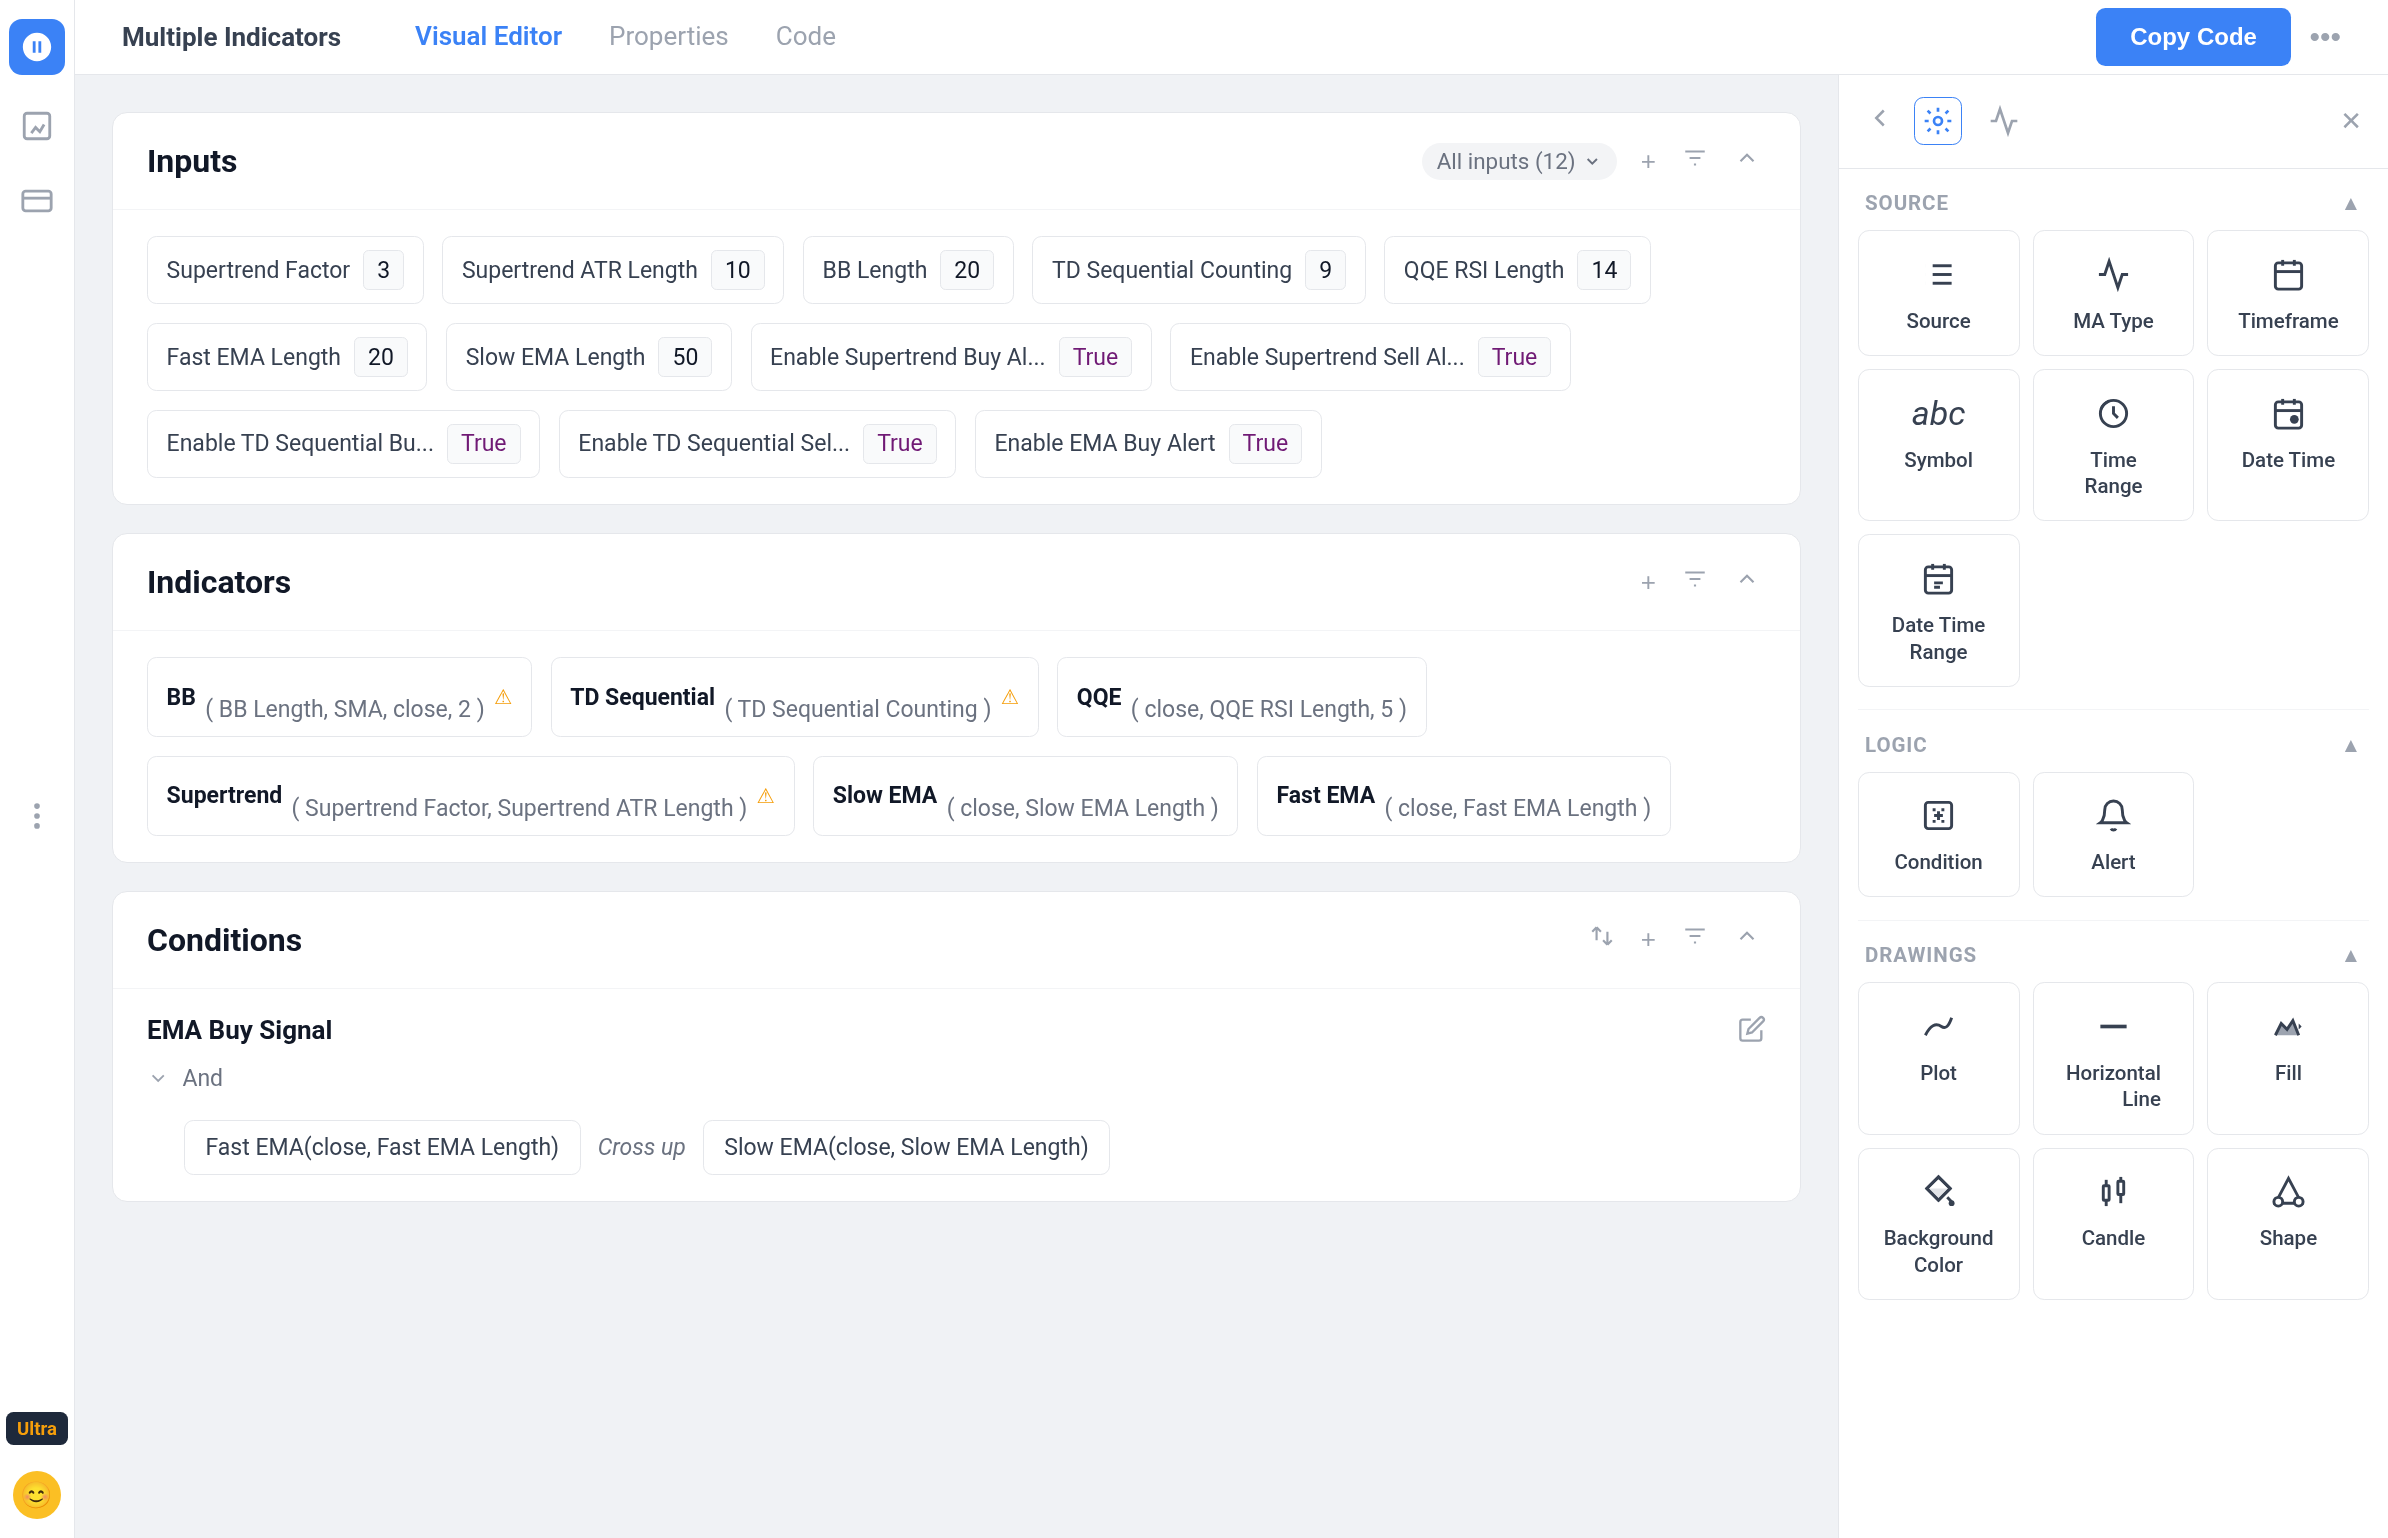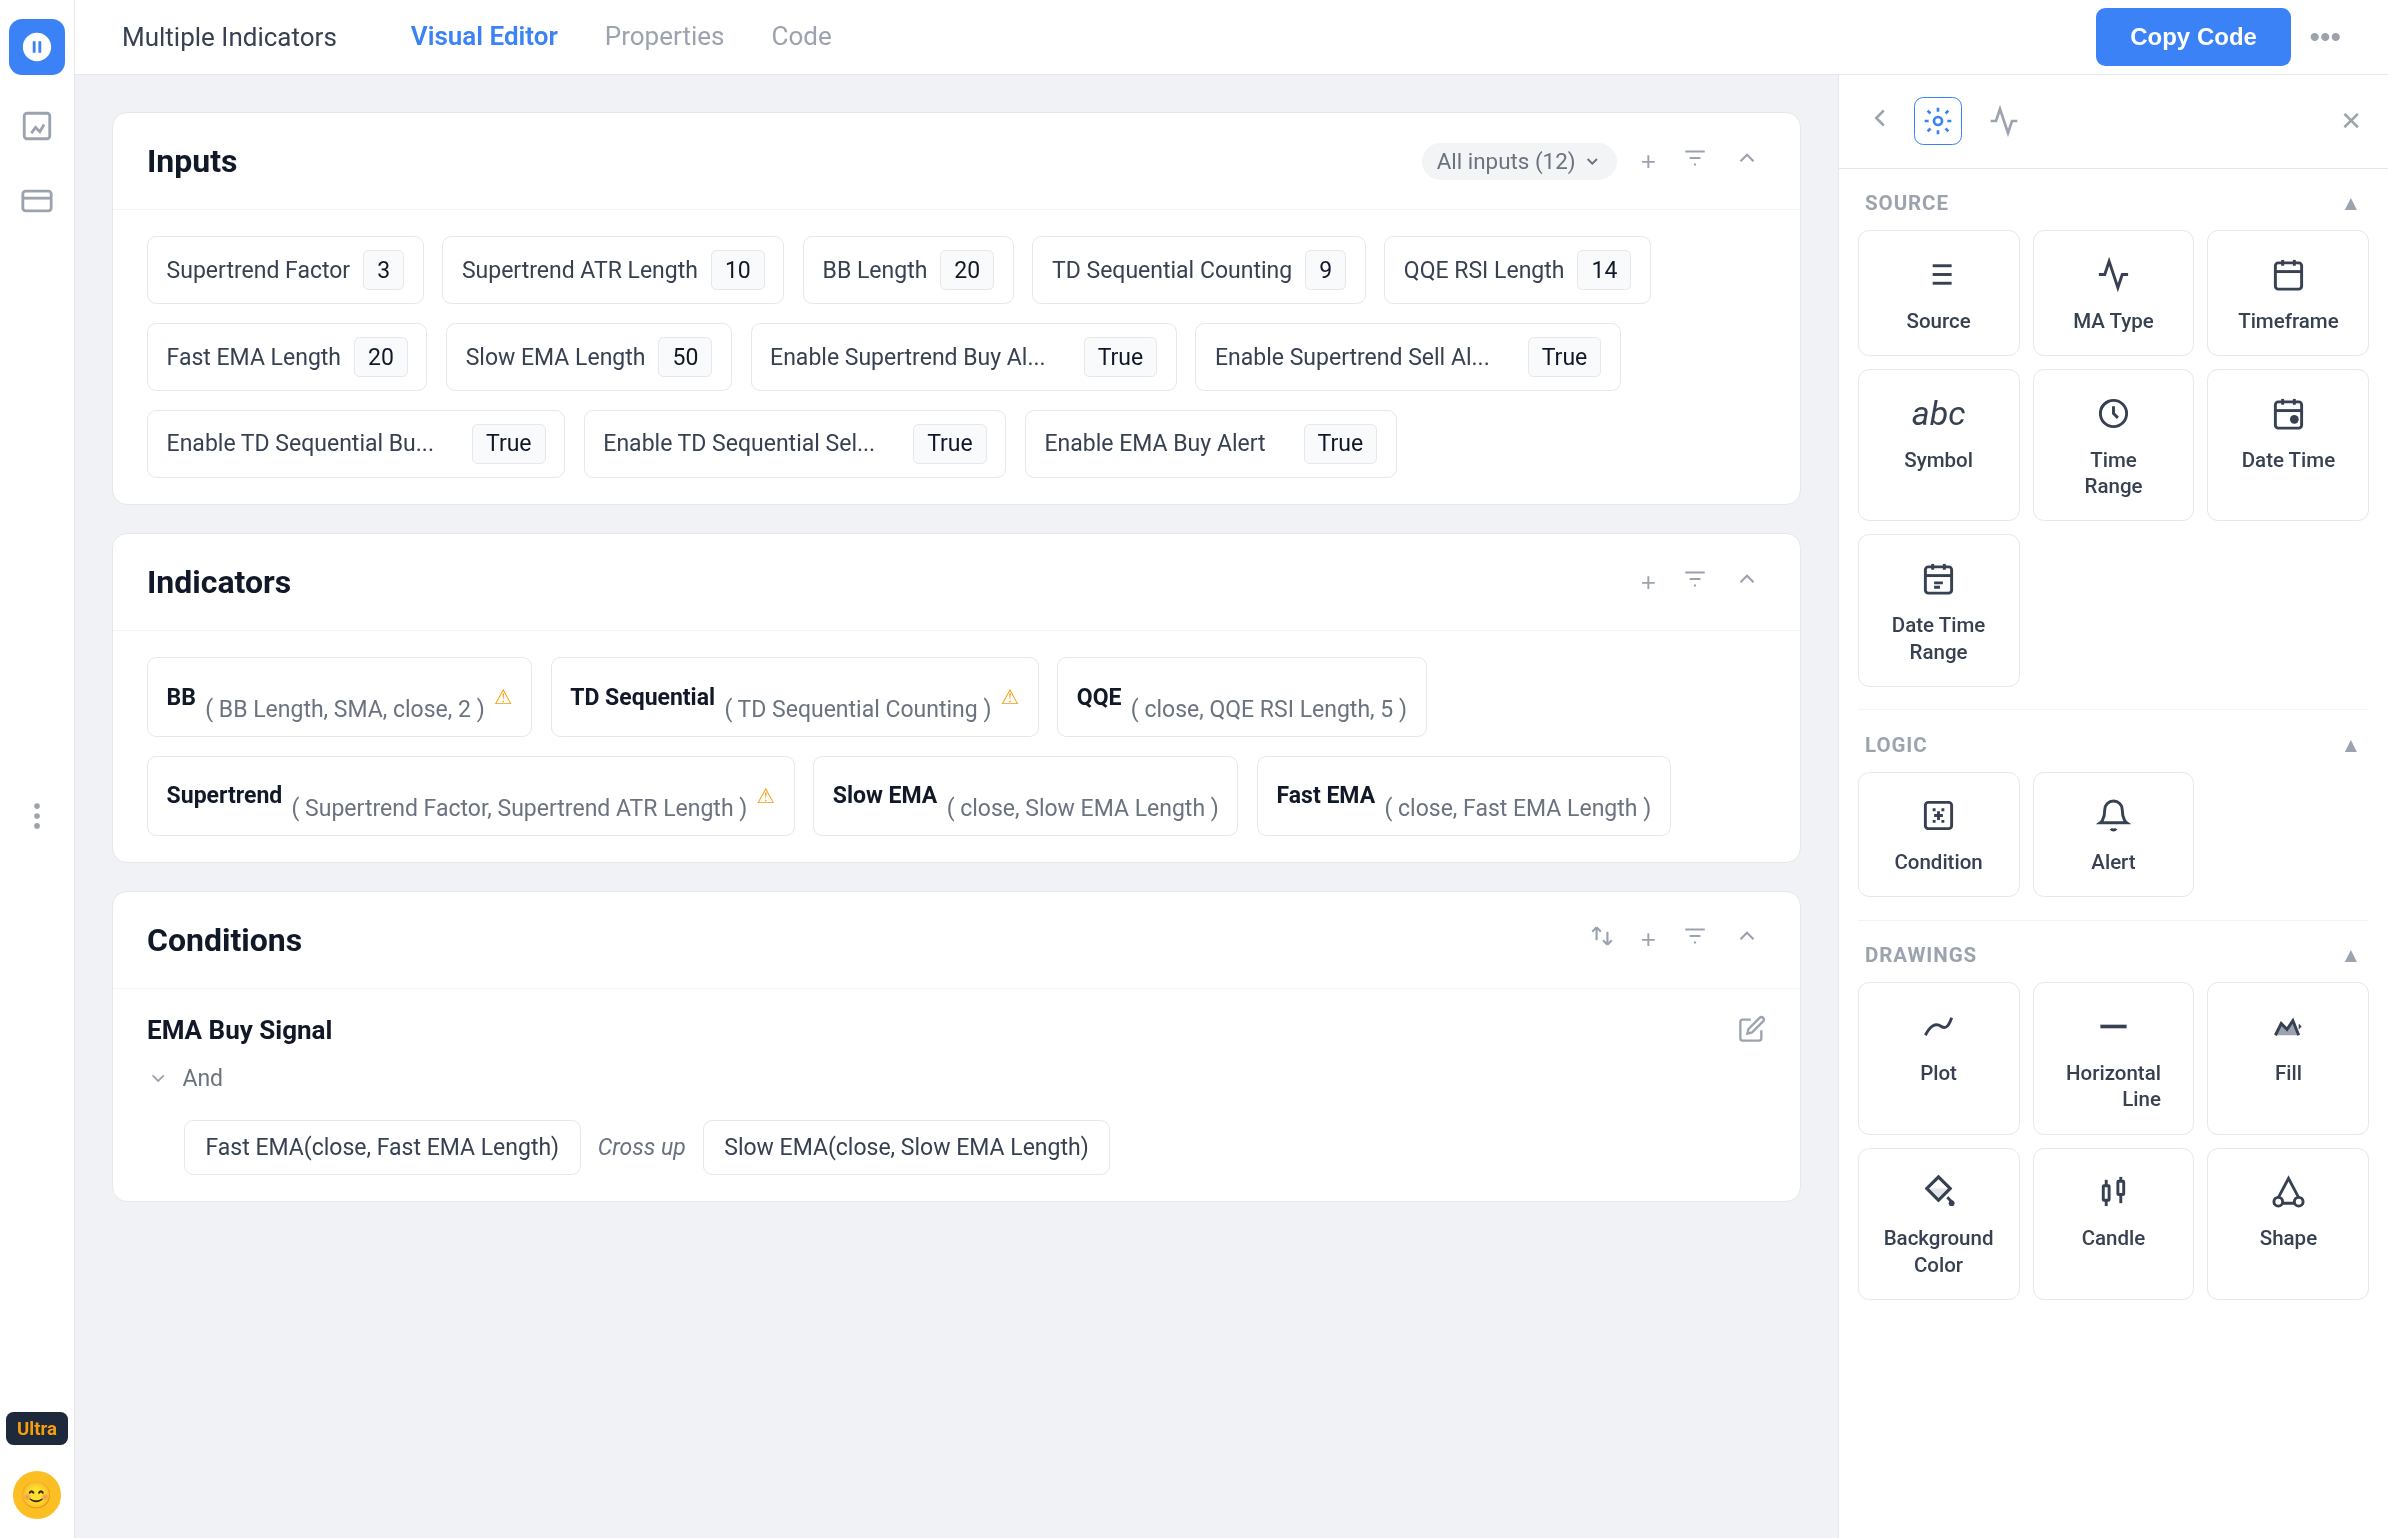--- a/index.html
+++ b/index.html
@@ -86,21 +86,21 @@
       border-bottom: 0.9px solid #e5e7eb;
       display: flex;
       align-items: center;
       padding: 0 47px;
       height: 75px;
       flex-shrink: 0;
       gap: 37px;
     }
     .header-title {
       font-size: 26px;
-      font-weight: 400;
+      font-weight: 700;
       color: #374151;
       white-space: nowrap;
     }
     .header-tabs {
       display: flex;
       gap: 47px;
       margin-left: 37px;
       flex: 1;
     }
     .header-tab {
@@ -222,22 +222,21 @@
     }
     .input-tag-value {
       background: #f9fafb;
       border: 0.9px solid #e5e7eb;
       border-radius: 5.6px;
       padding: 5.6px 13px;
       font-size: 23px;
       color: #111827;
     }
     .input-tag-value.true-value {
-      color: #0f172a;
-      margin-left: 25px;
+      color: #701a75;
     }
 
     
     .indicator-row {
       display: flex;
       flex-wrap: wrap;
       gap: 18.6px;
       padding: 26px 34px;
     }
     .indicator-tag {

